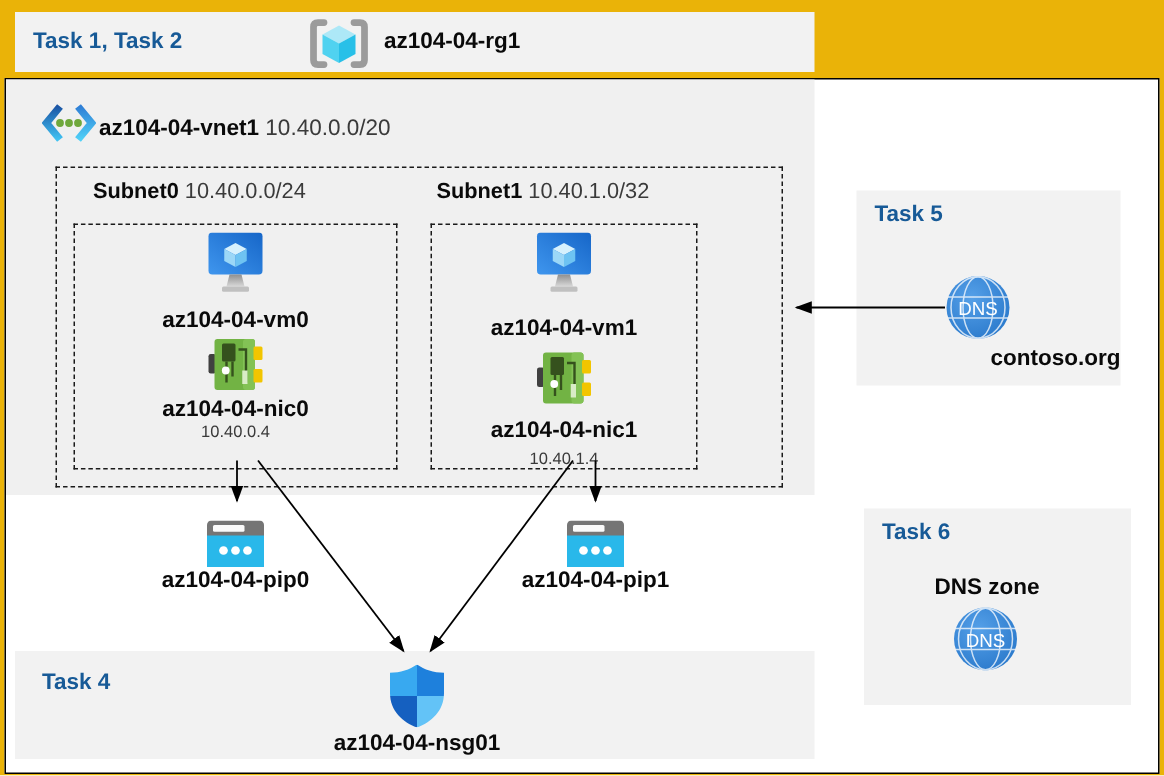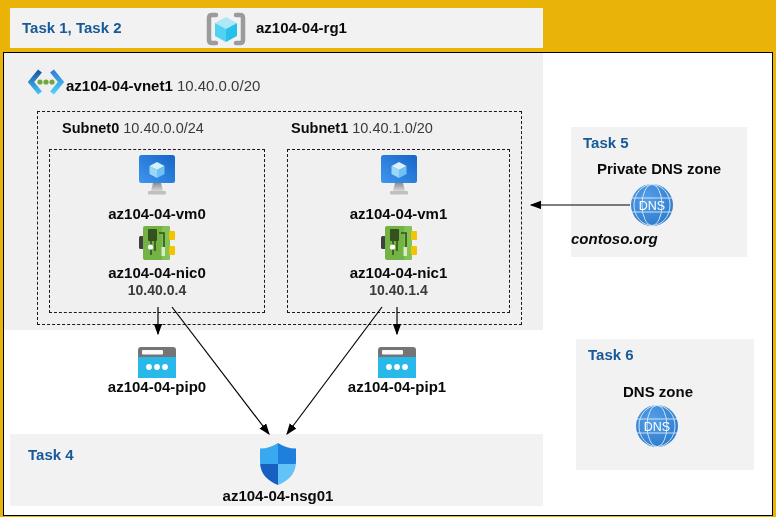--- a/index.html
+++ b/index.html
@@ -14,21 +14,21 @@
   #bigbox{position:absolute;left:3px;top:52px;width:768px;height:462px;border:1.5px solid #000;background:#fff;}
   #vnet-fill{position:absolute;left:4px;top:53px;width:539px;height:277px;background:#f0f0f0;}
   #vnet-header{position:absolute;left:66px;top:77px;font-size:15px;}
   #outer-dashed{position:absolute;left:37px;top:111px;width:485px;height:214px;border:1px dashed #1a1a1a;box-sizing:border-box;}
   .subnet-label{position:absolute;font-size:14.5px;white-space:nowrap;}
   .subnet-box{
     position:absolute;border:1px dashed #1a1a1a;box-sizing:border-box;
     display:flex;flex-direction:column;align-items:center;padding-top:5px;
   }
   .subnet-box .res-name{margin-top:3px;}
-  .ip-text{font-size:14px;color:#3a3a3a;margin-top:1px;font-weight:bold;}
+  .ip-text{font-size:11px;color:#3a3a3a;margin-top:1px;}
   .pip-group{position:absolute;display:flex;flex-direction:column;align-items:center;}
   .pip-group .res-name{margin-top:0;}
   .side-box{position:absolute;background:#f2f2f2;}
   .side-box .inner-title{position:absolute;font-size:15px;font-weight:bold;color:#0a0a0a;white-space:nowrap;}
   #arrow-layer{position:absolute;left:0;top:0;width:776px;height:517px;pointer-events:none;}
   svg.icon{display:block;}
 </style>
 </head>
 <body>
 
@@ -108,23 +108,23 @@
       <path d="M13 16 V30 M17 16 V26 M21 8 H26 V30" fill="none" stroke="#35511d" stroke-width="1.6"></path>
       <circle cx="12.5" cy="22" r="2.6" fill="#ffffff"></circle>
       <rect x="23.5" y="22" width="3.5" height="9" fill="#d9ecc6"></rect>
     </svg>
     <div class="res-name">az104-04-nic0</div>
     <div class="ip-text">10.40.0.4</div>
   </div>
 
   <div class="subnet-label" style="left:291px;top:120px;">
     <span class="res-name" style="font-size:14.5px;">Subnet1</span>
-    <span class="plain">10.40.1.0/20</span>
-  </div>
-  <div class="subnet-box" style="left:287px;top:149px;width:223px;height:164px;">
+    <span class="plain">10.40.1.0/32</span>
+  </div>
+  <div class="subnet-box" style="left:287px;top:149px;width:178px;height:164px;justify-content:space-between;">
     <svg class="icon" width="44" height="42" viewBox="0 0 44 42">
       <rect x="4" y="0" width="36" height="28" rx="2.5" fill="url(#vmg0)"></rect>
       <polygon points="22,7 29.5,11 22,15 14.5,11" fill="#d6f1fd"></polygon>
       <polygon points="14.5,11 22,15 22,23 14.5,19" fill="#9bd7f7"></polygon>
       <polygon points="29.5,11 22,15 22,23 29.5,19" fill="#6ec3f2"></polygon>
       <polygon points="18,28 26,28 28,36 16,36" fill="url(#stg0)"></polygon>
       <rect x="13" y="36" width="18" height="3.5" rx="1" fill="#c0c0c0"></rect>
     </svg>
     <div class="res-name" style="margin-top:8px;">az104-04-vm1</div>
     <svg class="icon" width="38" height="36" viewBox="0 0 38 36" style="margin-top:3px;">
@@ -180,37 +180,36 @@
       <rect x="0" y="0" width="18" height="21" fill="#38a9f0"></rect>
       <rect x="18" y="0" width="18" height="21" fill="#1e80dc"></rect>
       <rect x="0" y="21" width="18" height="21" fill="#1560c0"></rect>
       <rect x="18" y="21" width="18" height="21" fill="#63c3f7"></rect>
     </g>
   </svg>
   <div class="res-name" style="position:absolute;left:218px;top:487px;width:120px;text-align:center;">az104-04-nsg01</div>
 
   <div class="side-box" style="left:571px;top:127px;width:176px;height:130px;">
     <div class="task-label" style="left:12px;top:7px;">Task 5</div>
-    <div class="inner-title" style="left:26px;top:33px;">Private DNS zone</div>
     <svg class="icon" style="position:absolute;left:59px;top:56px;" width="44" height="44" viewBox="0 0 44 44">
       <defs>
         <radialGradient id="dnsg1" cx="0.4" cy="0.35" r="0.9">
           <stop offset="0" stop-color="#55a0e8"></stop>
             <stop offset="1" stop-color="#1f6fc4"></stop>
         </radialGradient>
       </defs>
       <circle cx="22" cy="22" r="21" fill="url(#dnsg1)"></circle>
       <g fill="none" stroke="#ffffff" stroke-width="1" opacity="0.75">
         <ellipse cx="22" cy="22" rx="10" ry="20.5"></ellipse>
         <ellipse cx="22" cy="22" rx="18" ry="20.5"></ellipse>
         <path d="M2 15 H42 M2 29 H42"></path>
       </g>
       <text x="22" y="27" text-anchor="middle" font-family="Liberation Sans, sans-serif" font-size="12.5" fill="#ffffff">DNS</text>
     </svg>
-    <div class="res-name" style="position:absolute;left:0;top:103px;width:176px;text-align:left;font-style:italic;">contoso.org</div>
+    <div class="res-name" style="position:absolute;left:0;top:103px;width:176px;text-align:right;">contoso.org</div>
   </div>
 
   <div class="side-box" style="left:576px;top:339px;width:178px;height:131px;">
     <div class="task-label" style="left:12px;top:7px;">Task 6</div>
     <div class="inner-title" style="left:47px;top:44px;">DNS zone</div>
     <svg class="icon" style="position:absolute;left:59px;top:65px;" width="44" height="44" viewBox="0 0 44 44">
       <circle cx="22" cy="22" r="21" fill="url(#dnsg1)"></circle>
       <g fill="none" stroke="#ffffff" stroke-width="1" opacity="0.75">
         <ellipse cx="22" cy="22" rx="10" ry="20.5"></ellipse>
         <ellipse cx="22" cy="22" rx="18" ry="20.5"></ellipse>

